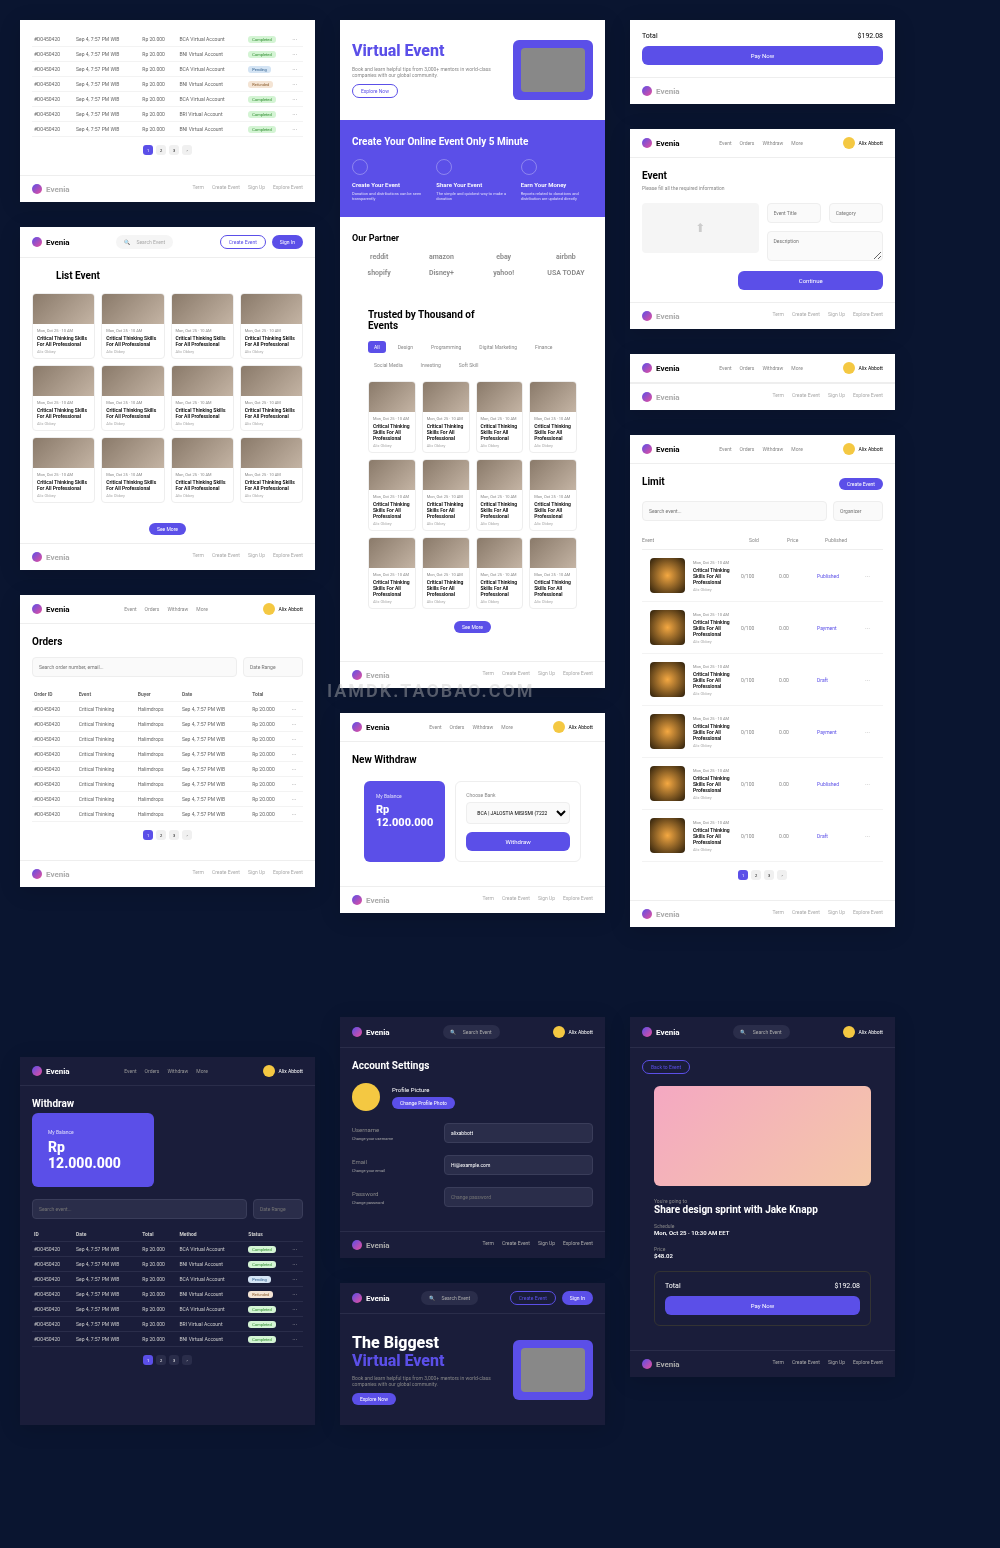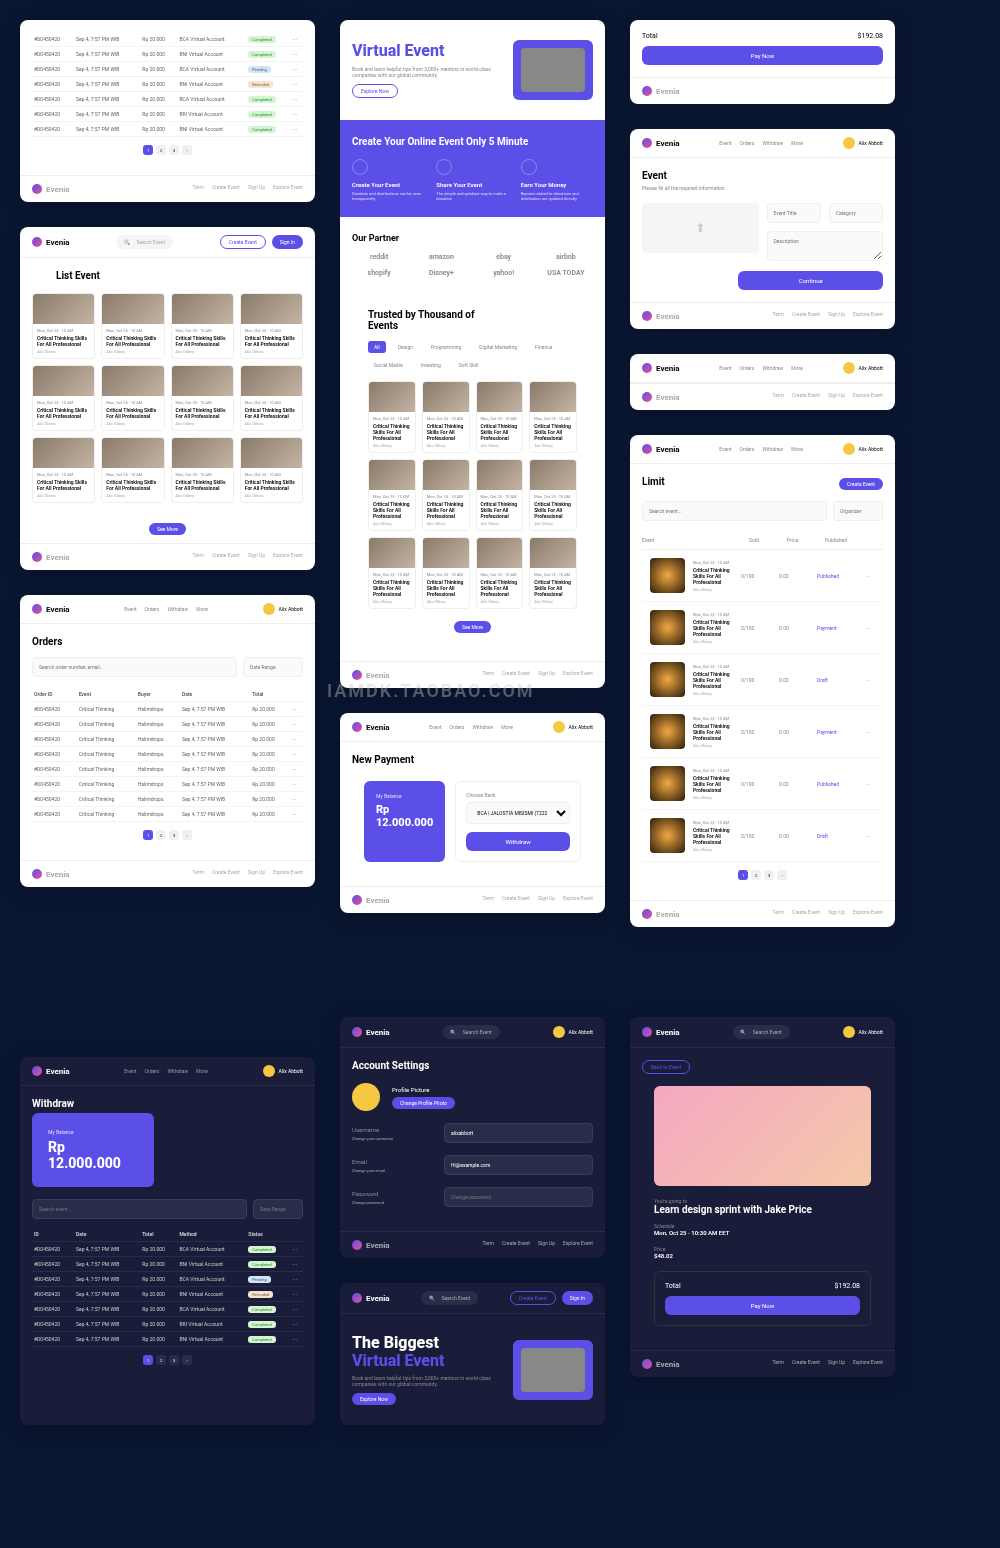--- a/index.html
+++ b/index.html
@@ -1,18 +1,18 @@
 <!DOCTYPE html>
 <html><head>
 <meta charset="utf-8">
 <style>
 * { margin: 0; padding: 0; box-sizing: border-box; font-family: -apple-system, BlinkMacSystemFont, 'Segoe UI', Roboto, sans-serif; }
 body { background: #0a1530; padding: 20px; min-height: 1548px; width: 1000px; }
 .canvas { display: grid; grid-template-columns: 295px 265px 265px; gap: 25px; }
-.screen { background: #fff; border-radius: 8px; overflow: hidden; font-size: 7px; box-shadow: 0 4px 20px rgba(0,0,0,.15); }
+.screen { background: #fff; border-radius: 0; overflow: hidden; font-size: 7px; box-shadow: 0 4px 20px rgba(0,0,0,.15); }
 .screen-dark { background: #1a1d3a; color: #fff; }
 .hdr { display: flex; align-items: center; justify-content: space-between; padding: 8px 12px; border-bottom: 1px solid #eee; }
 .screen-dark .hdr { border-bottom-color: #2a2d4a; }
 .logo { display: flex; align-items: center; gap: 4px; font-weight: 700; font-size: 8px; }
 .logo-icon { width: 10px; height: 10px; background: linear-gradient(135deg,#5b4fe8,#e84f9b); border-radius: 50%; }
 .nav-links { display: flex; gap: 8px; font-size: 5px; color: #888; }
 .screen-dark .nav-links { color: #999; }
 .user-chip { display: flex; align-items: center; gap: 4px; font-size: 5px; }
 .avatar { width: 12px; height: 12px; border-radius: 50%; background: #f4c842; }
 .btn-sm { padding: 3px 8px; border-radius: 10px; font-size: 5px; border: none; cursor: pointer; }
@@ -650,21 +650,21 @@
             <span>Orders</span>
             <span>Withdraw</span>
             <span>More</span>
           </div>
     <div class="user-chip">
             <span class="avatar"></span>
             <span>Alix Abbott</span>
           </div>
   </div>
   <div class="content">
-    <div class="page-h">New Payment</div>
+    <div class="page-h">New Withdraw</div>
     <div class="withdraw-box">
       <div class="withdraw-card">
         <div style="font-size:5px;opacity:.8">My Balance</div>
         <div style="font-size:11px;font-weight:800;margin-top:4px">Rp 12.000.000</div>
       </div>
       <div class="bank-box">
         <div style="font-size:5px;color:#888;margin-bottom:4px">Choose Bank</div>
         <select class="input"><option>BCA | JALOSTIA MISISMI (72228850)</option></select>
         <button class="btn-wide" style="margin-top:8px">Withdraw</button>
       </div>
@@ -1131,21 +1131,21 @@
     <div class="user-chip">
             <span class="avatar"></span>
             <span>Alix Abbott</span>
           </div>
   </div>
   <div class="content">
     <button class="btn-sm btn-outline">Back to Event</button>
     <div class="detail-hero"></div>
     <div class="detail-body">
       <div style="font-size:5px;color:#888">You're going to</div>
-      <div class="detail-title">Learn design sprint with Jake Price</div>
+      <div class="detail-title">Share design sprint with Jake Knapp</div>
       <div class="meta-block">
               <div class="meta-label">Schedule</div>
               <div class="meta-val">Mon, Oct 25 · 10:30 AM EET</div>
             </div>
       <div class="meta-block">
               <div class="meta-label">Price</div>
               <div class="meta-val">$48.02</div>
             </div>
       <div class="pay-card">
         <div class="sum-row">

